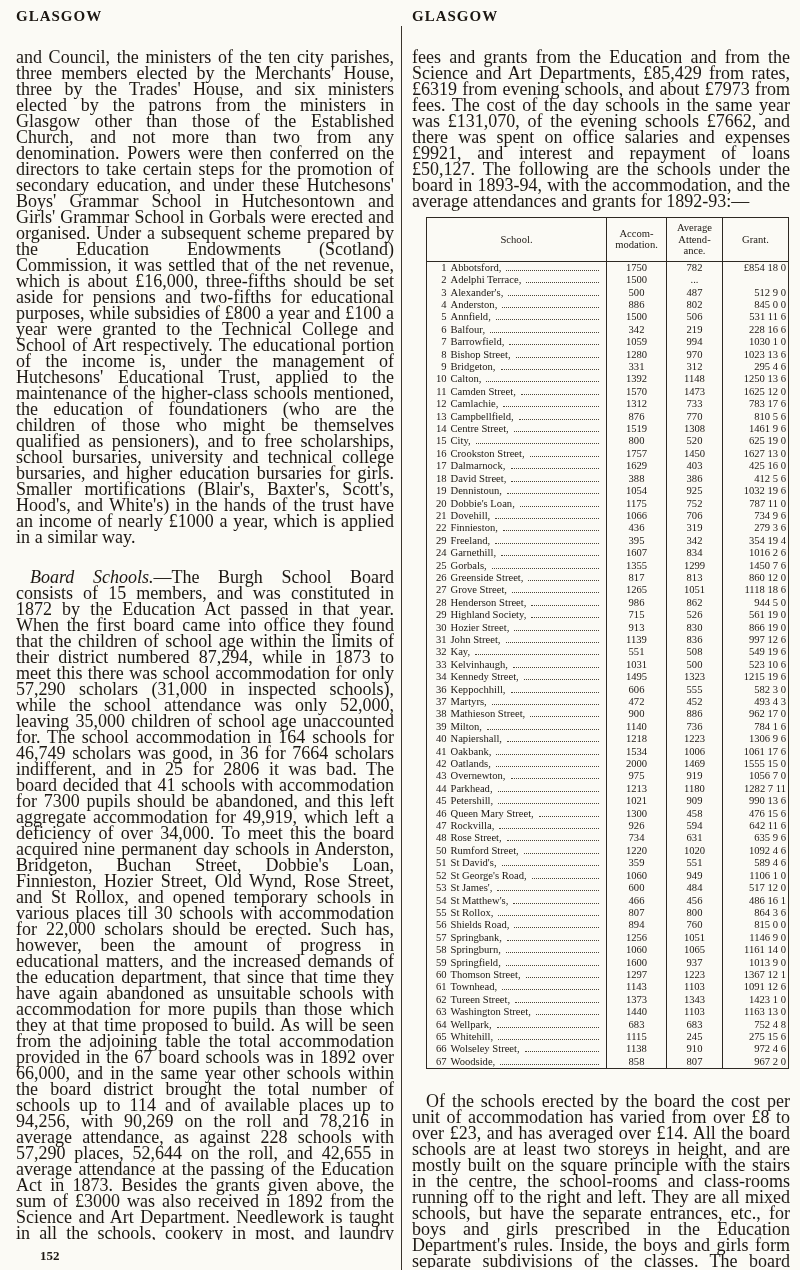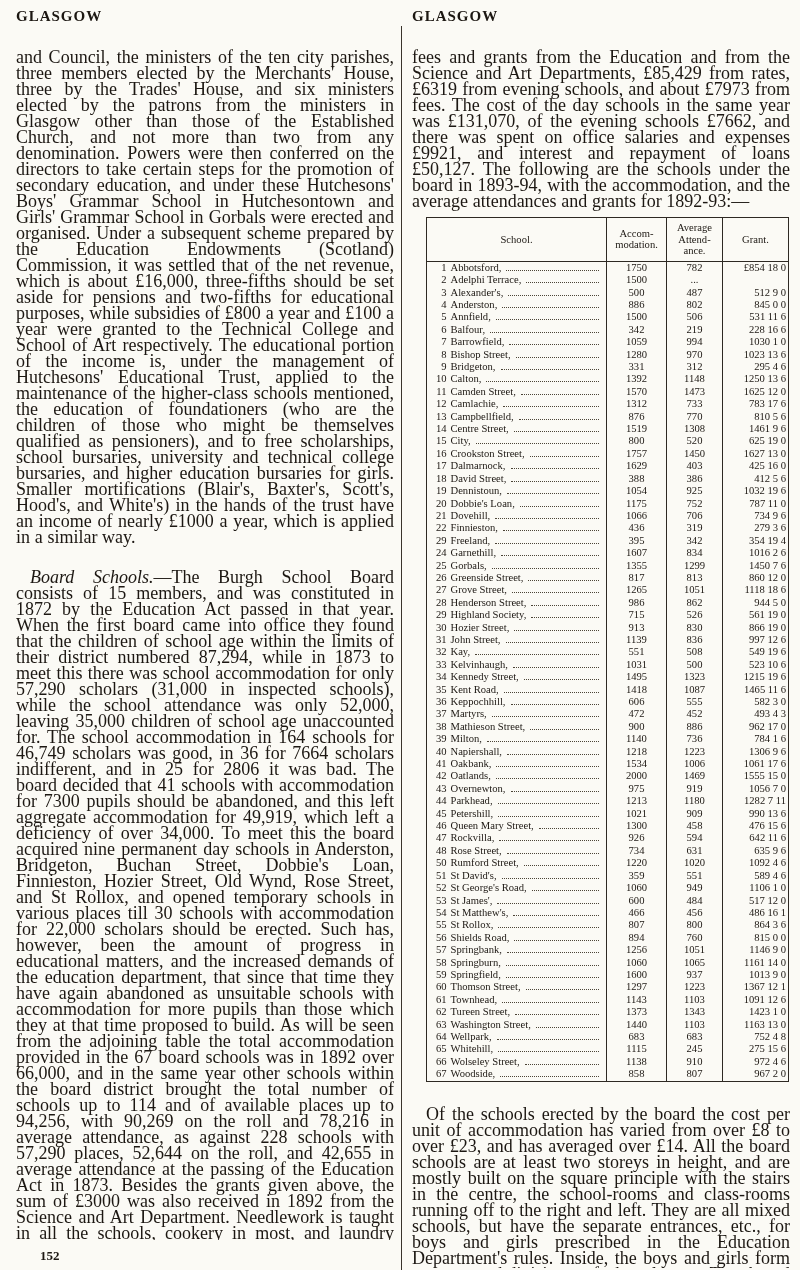--- a/index.html
+++ b/index.html
@@ -505,32 +505,20 @@
               <div class="namewrap">
                 <span>Kennedy Street,</span>
                 <span class="leader"></span>
               </div>
             </td>
             <td class="c-accom v-sep">1495</td>
             <td class="c-att v-sep">1323</td>
             <td class="c-grant v-sep">1215 19 6</td>
           </tr>
           <tr>
-            <td class="c-num">35</td>
-            <td class="c-name">
-              <div class="namewrap">
-                <span>Kent Road,</span>
-                <span class="leader"></span>
-              </div>
-            </td>
-            <td class="c-accom v-sep">1418</td>
-            <td class="c-att v-sep">1087</td>
-            <td class="c-grant v-sep">1465 11 6</td>
-          </tr>
-          <tr>
             <td class="c-num">36</td>
             <td class="c-name">
               <div class="namewrap">
                 <span>Keppochhill,</span>
                 <span class="leader"></span>
               </div>
             </td>
             <td class="c-accom v-sep">606</td>
             <td class="c-att v-sep">555</td>
             <td class="c-grant v-sep">582 3 0</td>

